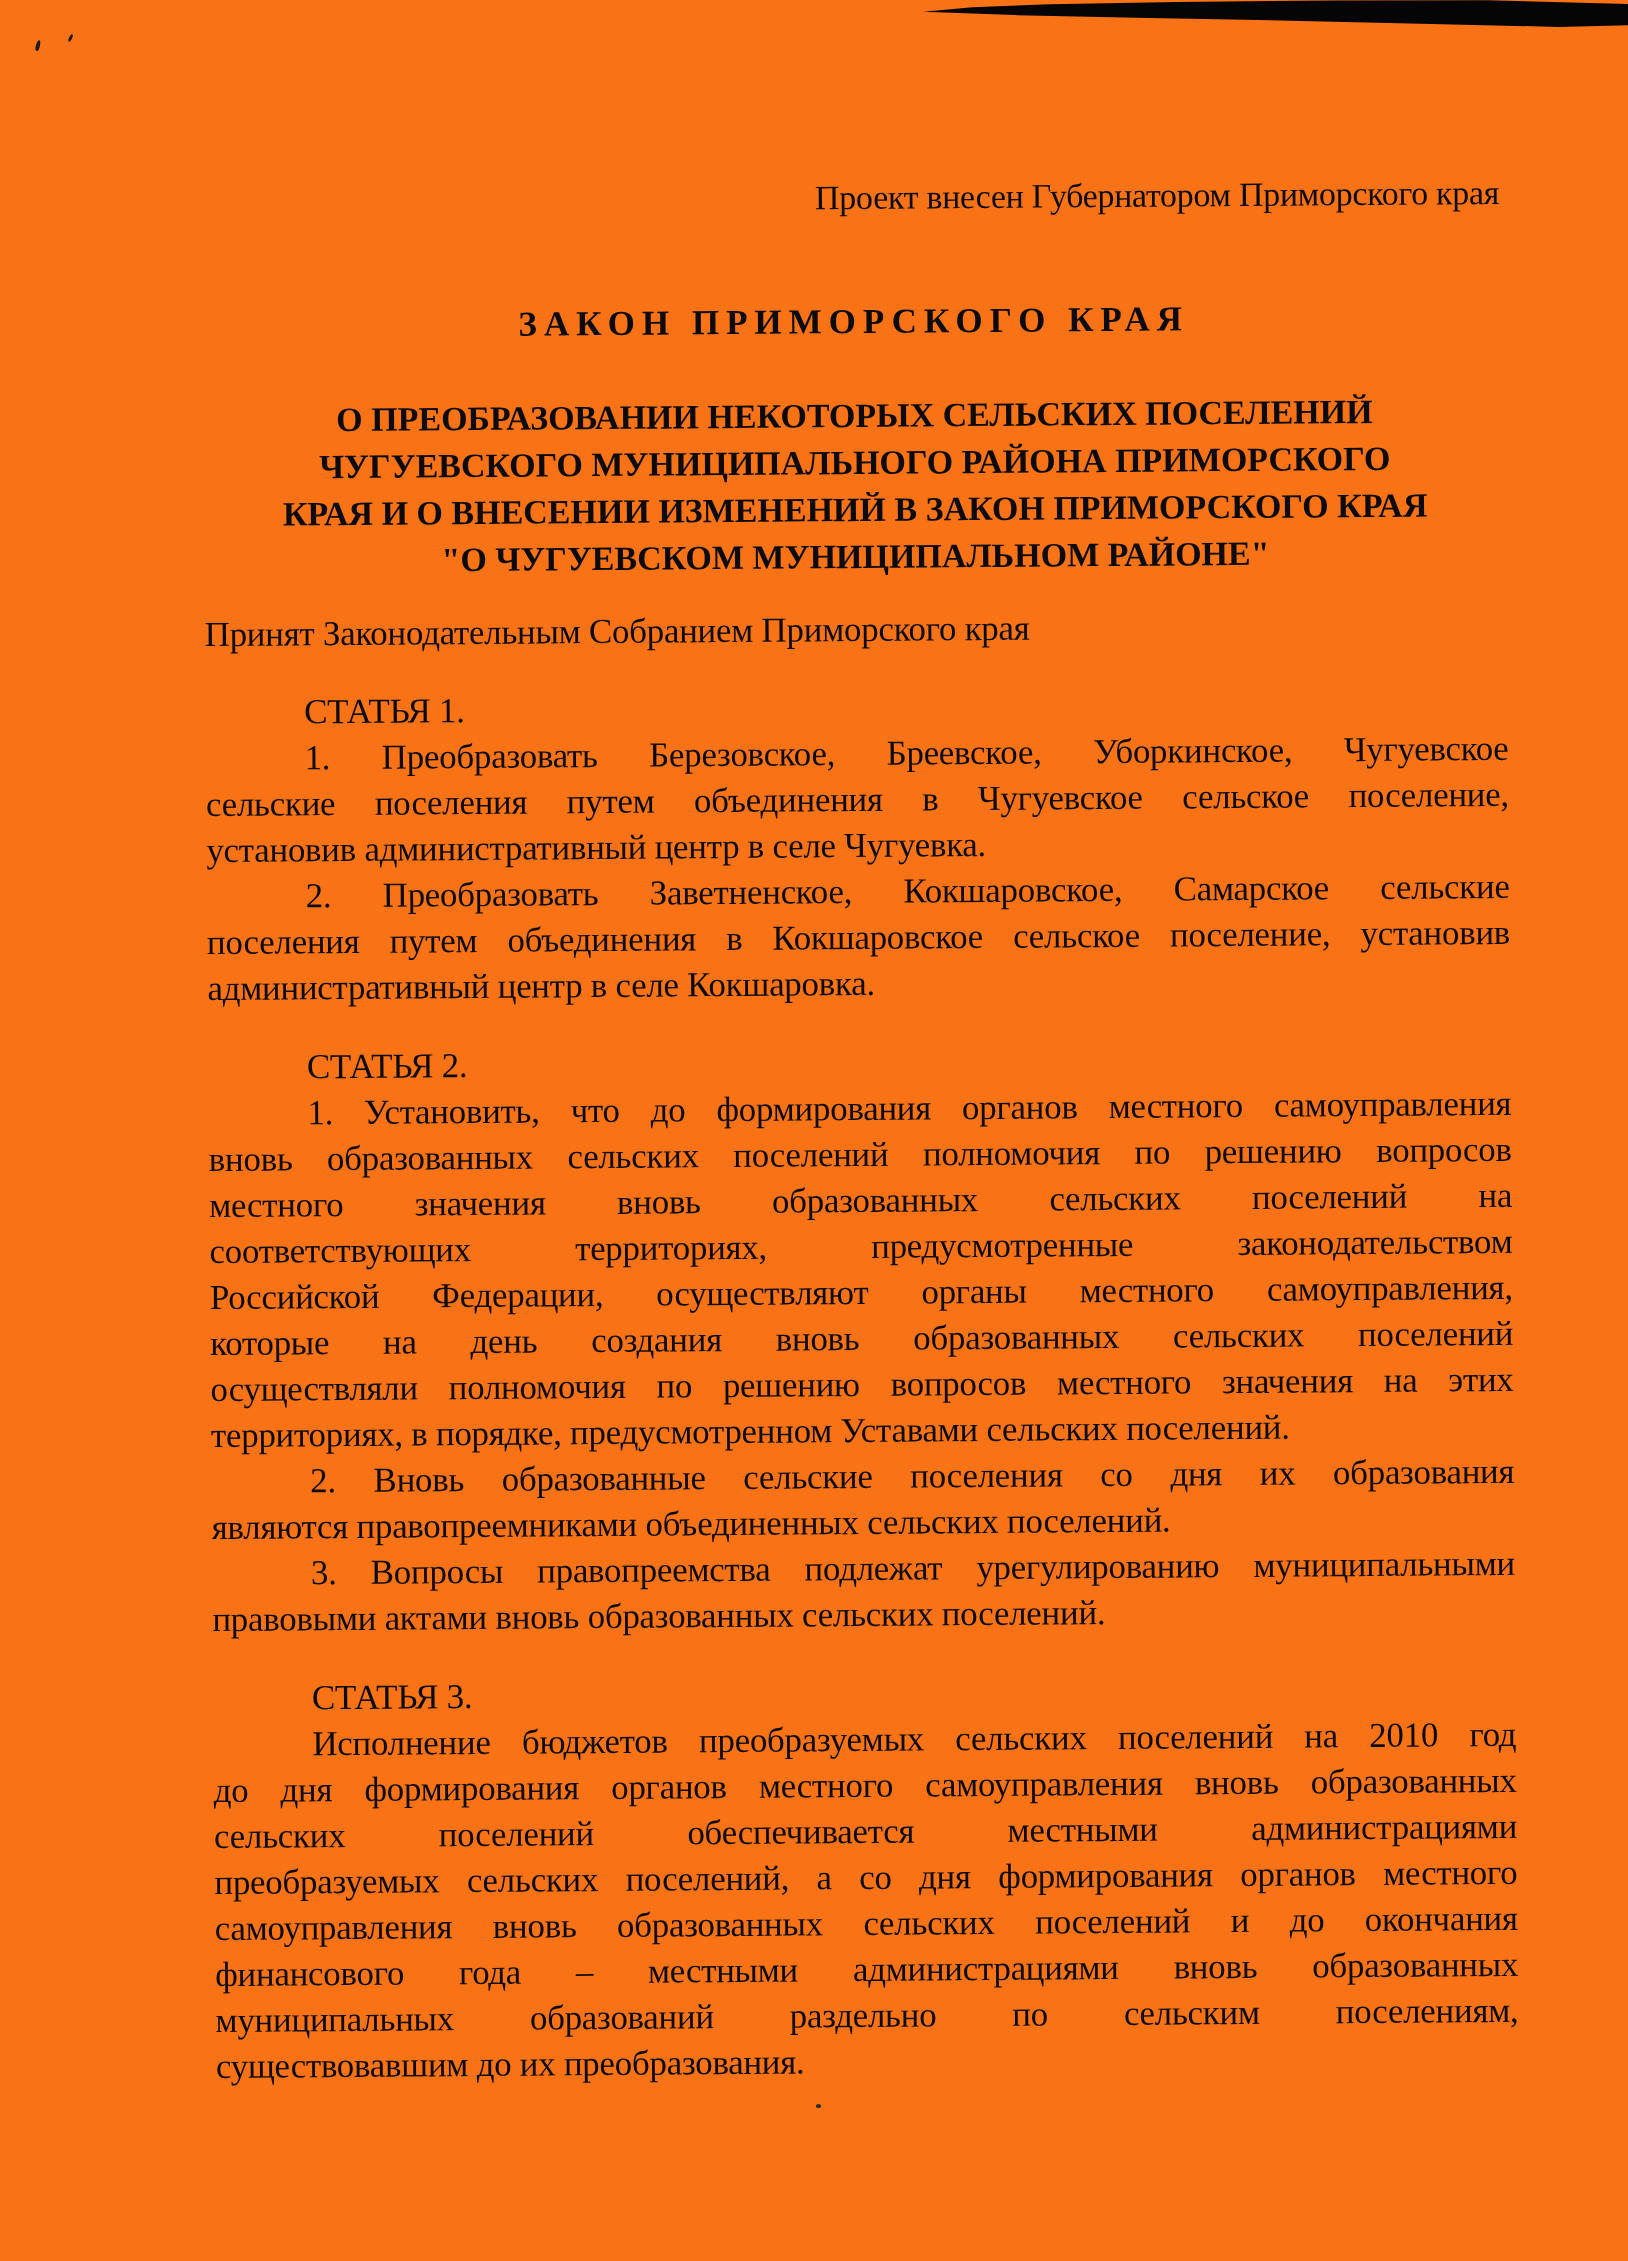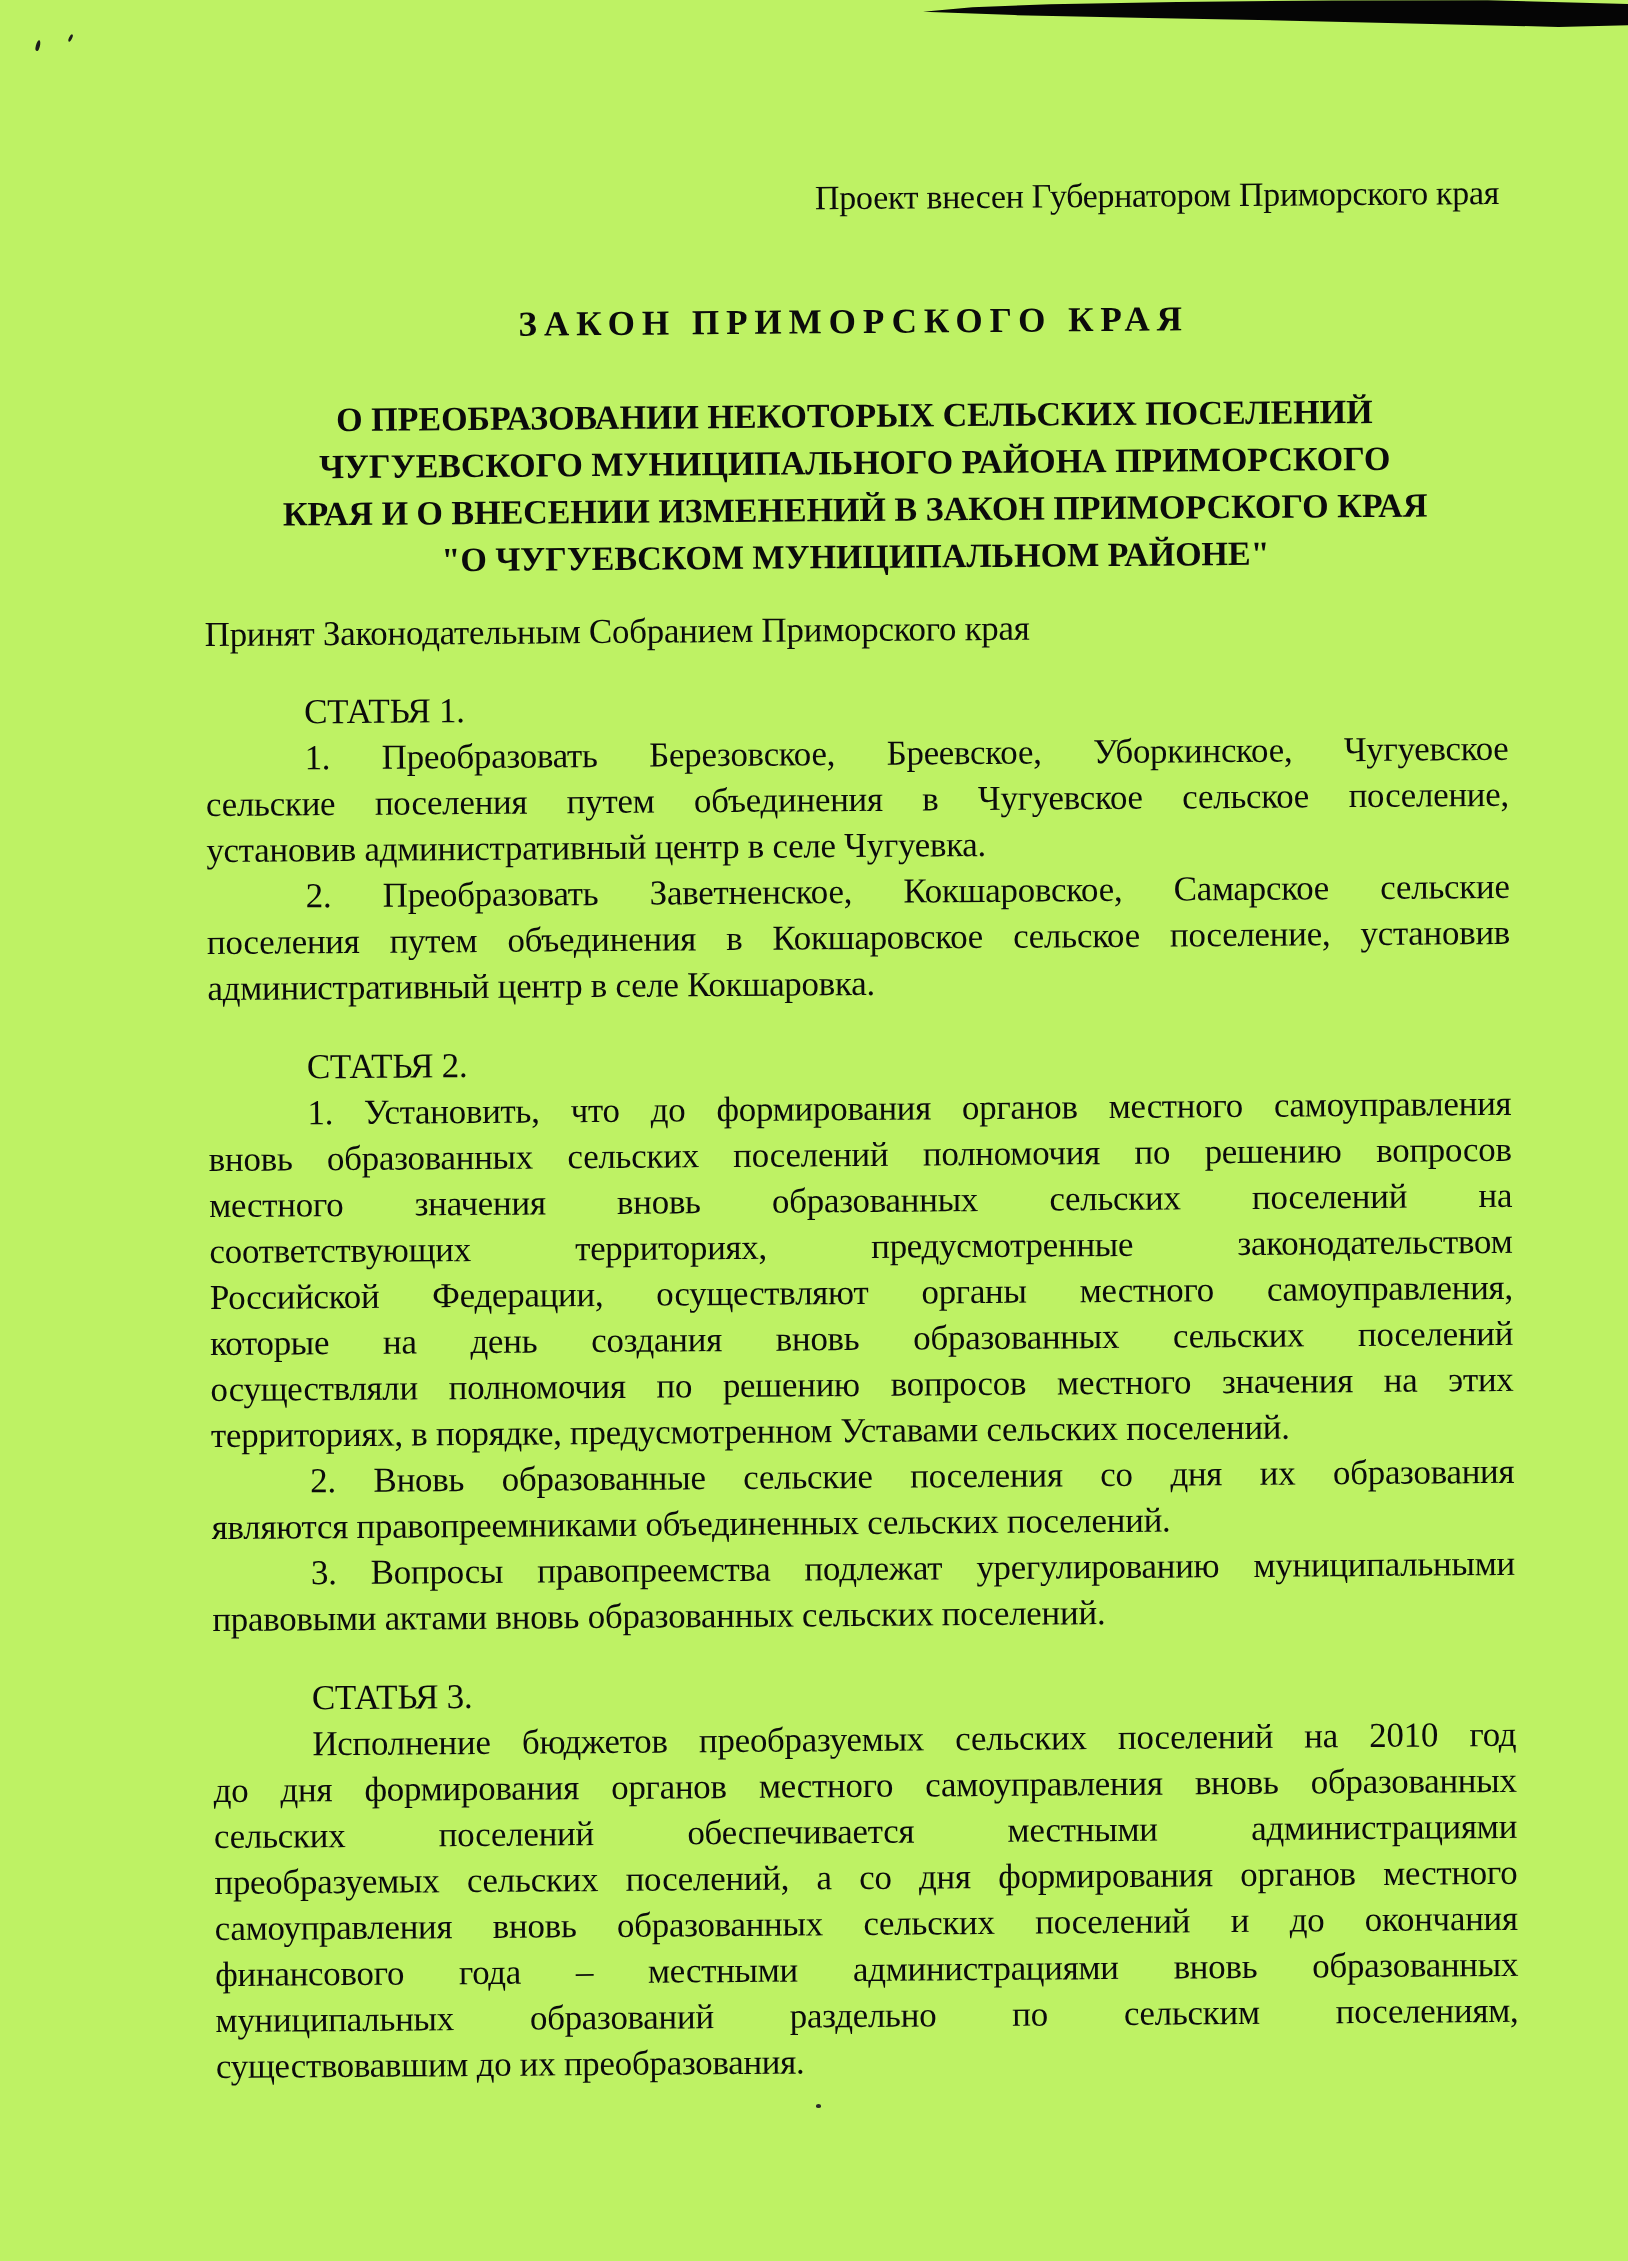--- a/index.html
+++ b/index.html
@@ -1,21 +1,21 @@
 <!DOCTYPE html>
 <html lang="ru" style="font-size:10.2px"><head>
 <meta charset="utf-8">
 <style>
   html, body { margin: 0; padding: 0; background: #e8e8e8; }
   .page {
     position: relative;
     width: 1629px;
     height: 2261px;
     margin: 0 auto;
-    background: #bef264;
+    background: #f97316;
     overflow: hidden;
     font-family: "Liberation Serif", "DejaVu Serif", serif;
     color: #0b0b0b;
   }
 
   
   .scan-streak {
     position: absolute;
     left: 923px; top: 0px;
     width: 706px; height: 28px;

